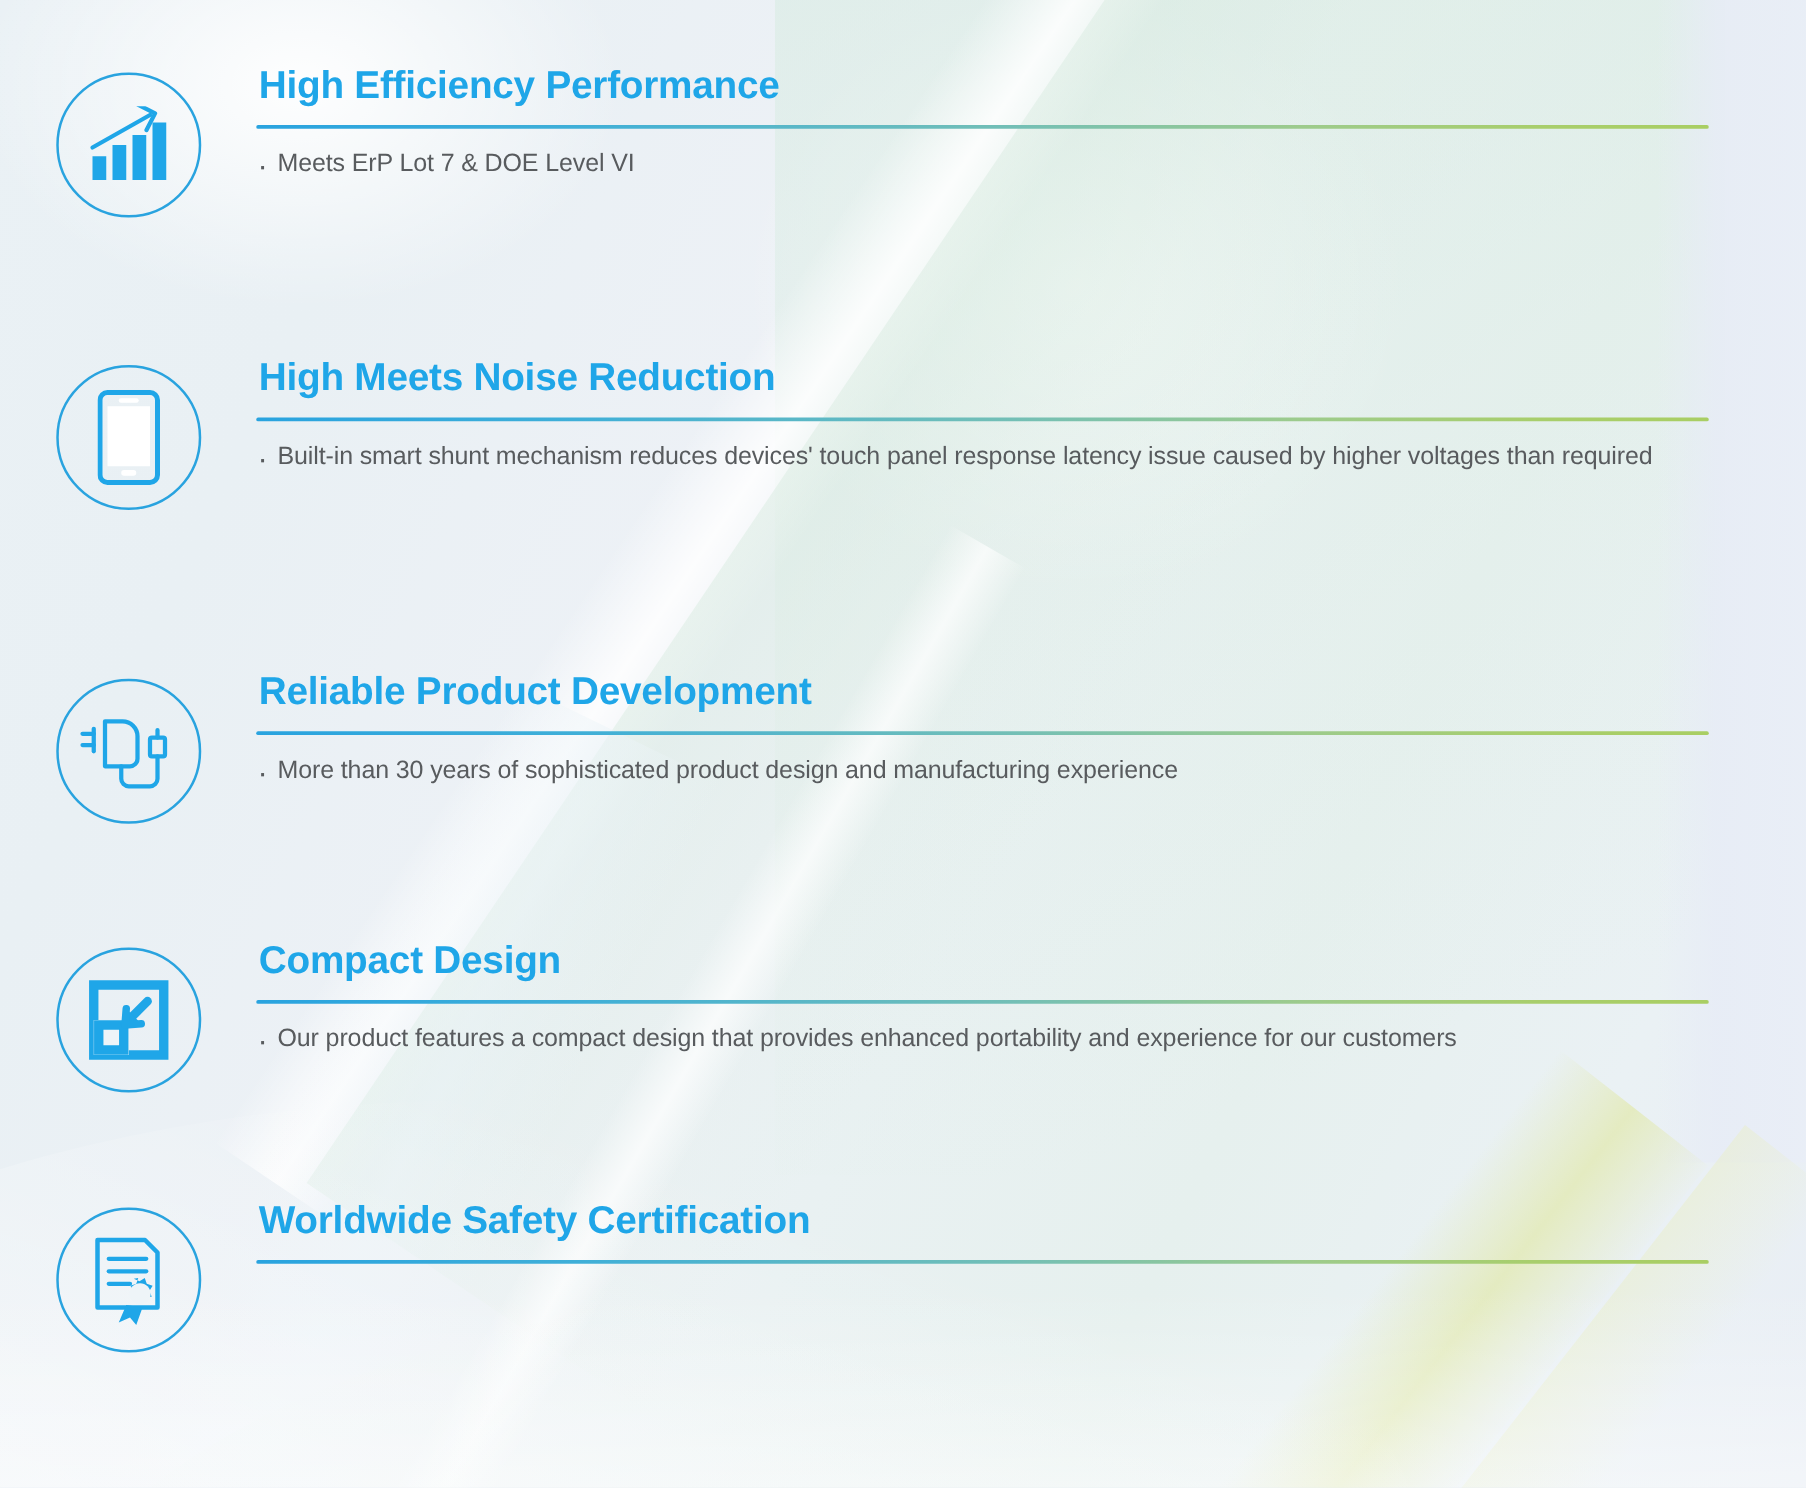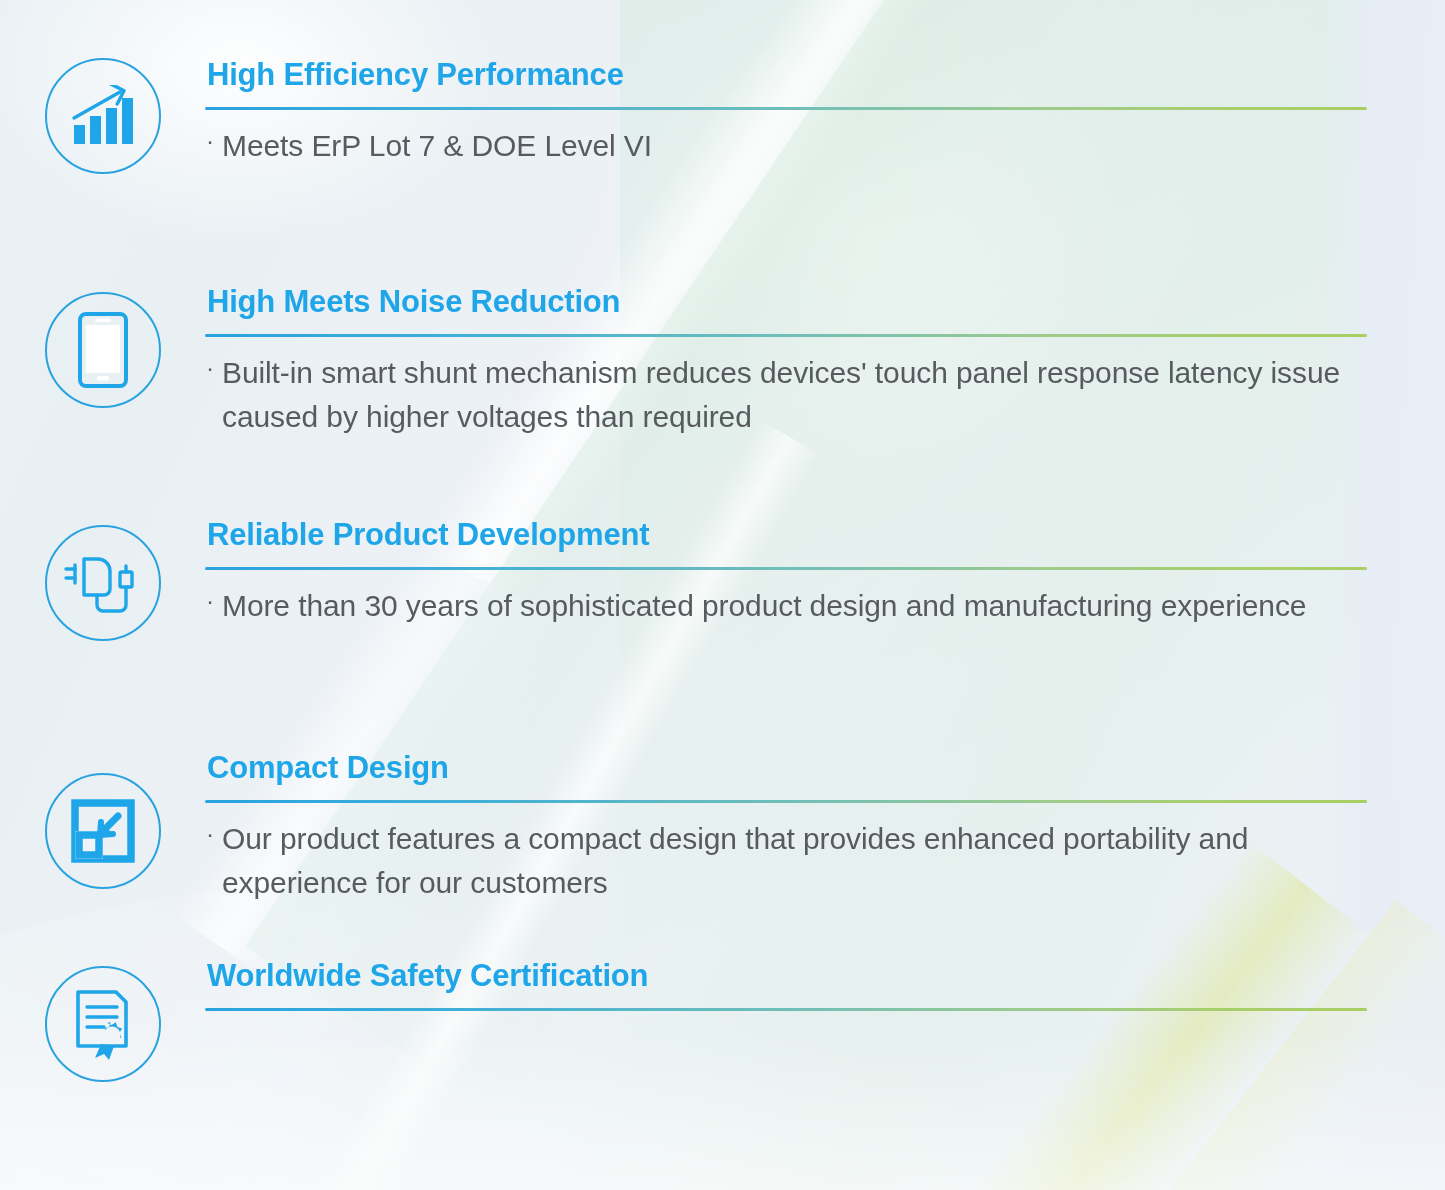--- a/index.html
+++ b/index.html
@@ -176,21 +176,21 @@
   }
 
   .bullets {
     margin: 0;
     padding: 14px 0 0 0;
     list-style: none;
   }
   .bullet {
     position: relative;
     color: #585B5E;
-    font-size: 30px;
+    font-size: 20px;
     line-height: 1.46;
     padding-left: 17px;
     letter-spacing: -0.1px;
   }
   .bullet + .bullet { margin-top: 12px; }
   .bullet::before {
     content: "\00B7";
     position: absolute;
     left: 1px;
     top: -1px;
@@ -213,21 +213,21 @@
   <div class="diag diag-4"></div>
   <div class="diag diag-yellow"></div>
   <div class="diag diag-yellow2"></div>
   <div class="swoosh swoosh-a"></div>
   <div class="swoosh swoosh-b"></div>
   <div class="swoosh swoosh-c"></div>
   <div class="bg-layer bottom-white"></div>
 
   <div class="content">
 
-    <div class="feature" style="top:52px;align-items:center;">
+    <div class="feature" style="top:52px;">
       <div class="icon-wrap">
         <div class="icon-circle">
           <svg width="66" height="62" viewBox="0 0 66 62" fill="none">
             <rect x="4" y="40" width="11" height="19" fill="#1FA6E8"></rect>
             <rect x="20" y="31" width="11" height="28" fill="#1FA6E8"></rect>
             <rect x="36" y="23" width="11" height="36" fill="#1FA6E8"></rect>
             <rect x="52" y="13" width="11" height="46" fill="#1FA6E8"></rect>
             <path d="M4 33 L50 7" stroke="#1FA6E8" stroke-width="3.4" stroke-linecap="round"></path>
             <path d="M38 4 L53 4 L53 19" stroke="#1FA6E8" stroke-width="3.4" stroke-linecap="round" stroke-linejoin="round" transform="rotate(27 50 7)"></path>
           </svg>
@@ -255,21 +255,21 @@
       </div>
       <div class="feature-body">
         <h2 class="feature-title">High Meets Noise Reduction</h2>
         <div class="divider"></div>
         <ul class="bullets">
           <li class="bullet">Built-in smart shunt mechanism reduces devices' touch panel response latency issue caused by higher voltages than required</li>
         </ul>
       </div>
     </div>
 
-    <div class="feature" style="top:519px;">
+    <div class="feature" style="top:537px;">
       <div class="icon-wrap">
         <div class="icon-circle">
           <svg width="78" height="72" viewBox="0 0 78 72" fill="none" stroke="#1FA6E8" stroke-width="3.4" stroke-linecap="round" stroke-linejoin="round">
             <path d="M20 12 H34 a12 12 0 0 1 12 12 v18 a6 6 0 0 1 -6 6 H20 Z"></path>
             <path d="M11 18 v18"></path>
             <path d="M2 22 H11"></path>
             <path d="M2 31 H11"></path>
             <path d="M33 48 v10 a6 6 0 0 0 6 6 h17 a6 6 0 0 0 6 -6 V40"></path>
             <rect x="56" y="25" width="12" height="15" rx="1.5"></rect>
             <path d="M62 19 v6"></path>
@@ -278,21 +278,21 @@
       </div>
       <div class="feature-body">
         <h2 class="feature-title">Reliable Product Development</h2>
         <div class="divider"></div>
         <ul class="bullets">
           <li class="bullet">More than 30 years of sophisticated product  design and manufacturing experience</li>
         </ul>
       </div>
     </div>
 
-    <div class="feature" style="top:752px;align-items:center;">
+    <div class="feature" style="top:752px;">
       <div class="icon-wrap">
         <div class="icon-circle">
           <svg width="66" height="66" viewBox="0 0 66 66" fill="none">
             <path d="M5 5 H61 V61 H5 Z" stroke="#1FA6E8" stroke-width="7.5"></path>
             <rect x="5" y="33" width="28" height="28" fill="#eef4f8"></rect>
             <path d="M9 37 H29 V57 H9 Z" stroke="#1FA6E8" stroke-width="7.5"></path>
             <g>
               <path d="M48 18 L30 36" stroke="#1FA6E8" stroke-width="7" stroke-linecap="round"></path>
               <path d="M31 24 L30 37 L43 36" stroke="#1FA6E8" stroke-width="6" stroke-linecap="round" stroke-linejoin="round" fill="#1FA6E8"></path>
             </g>

